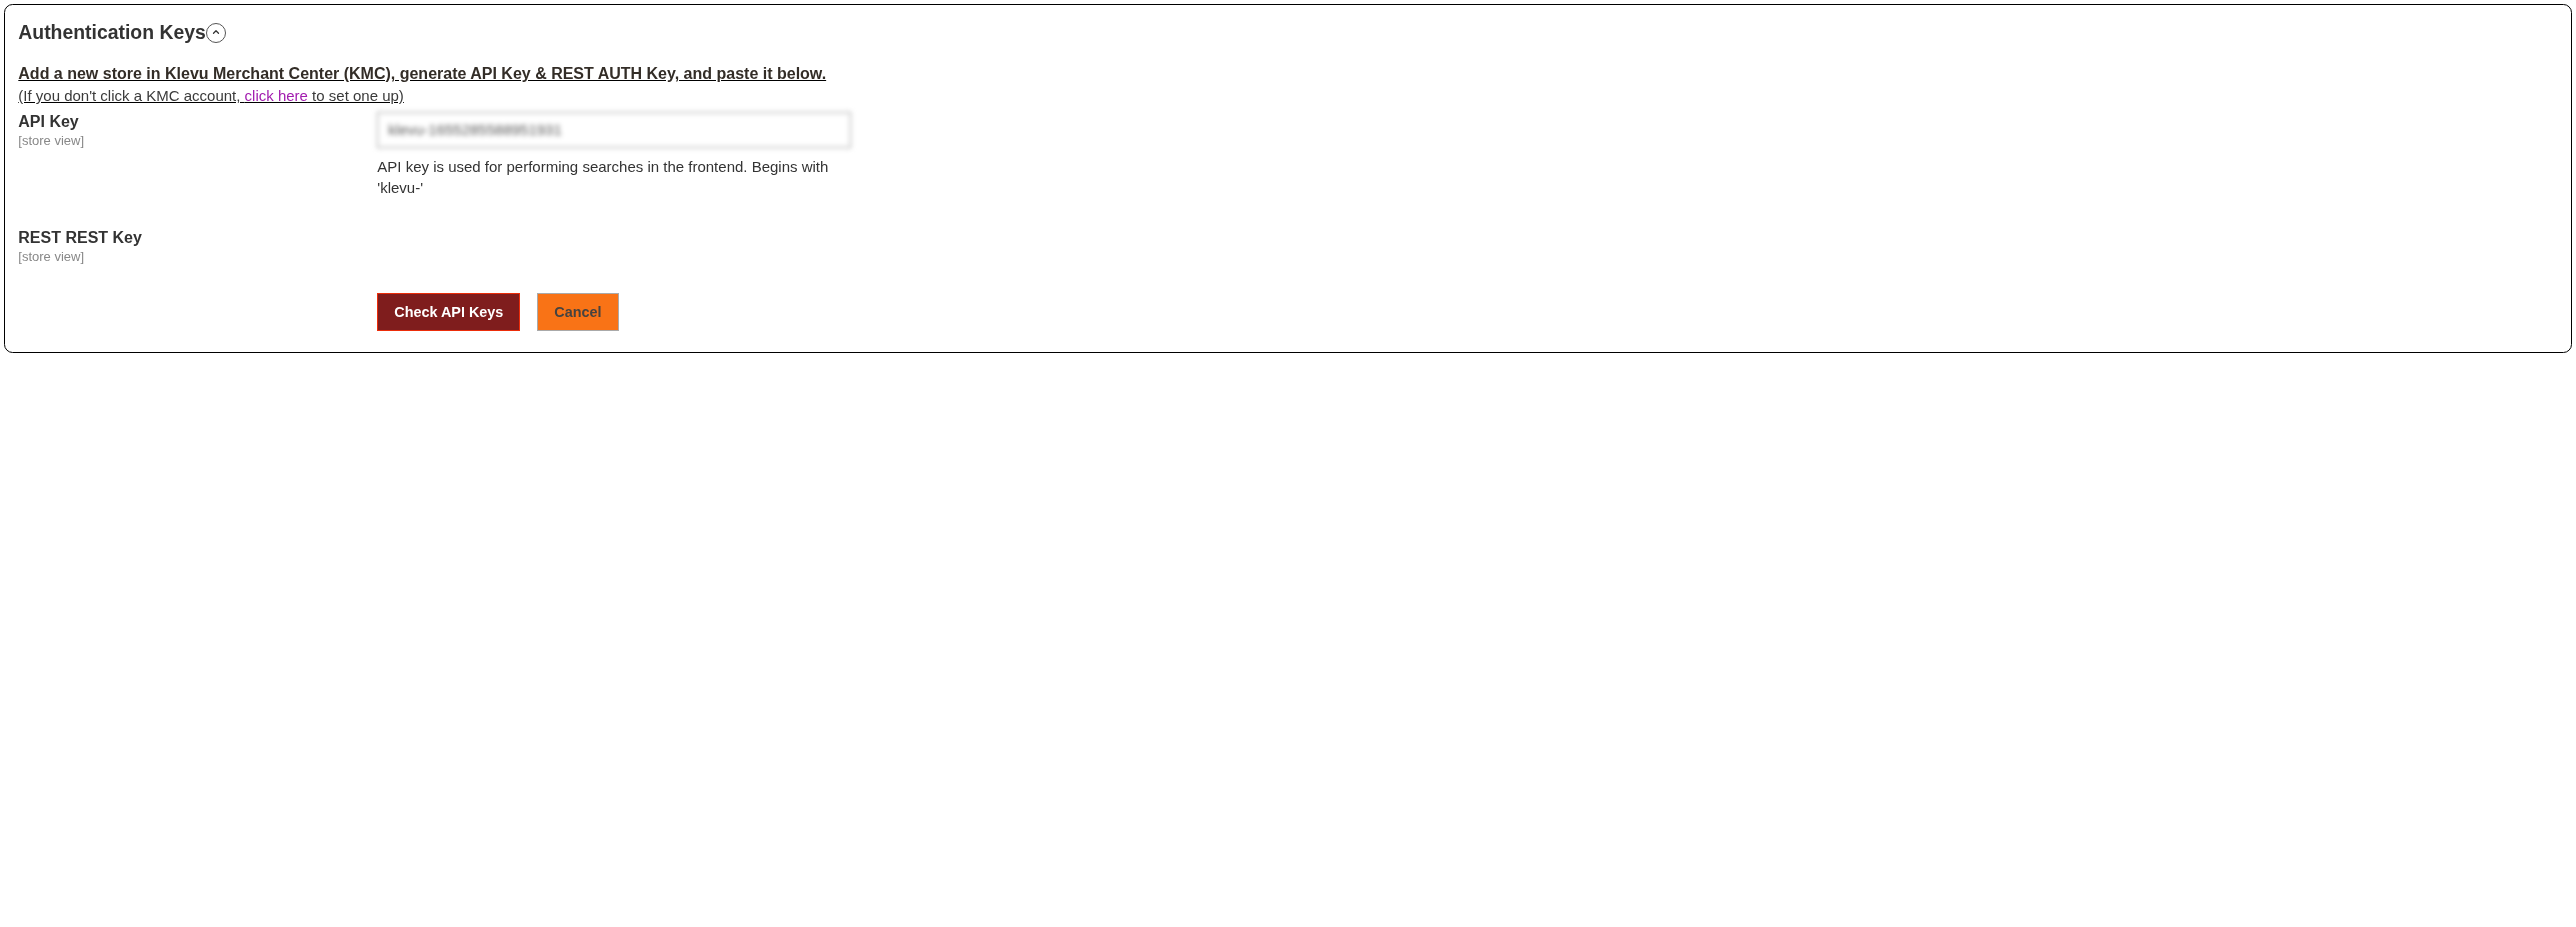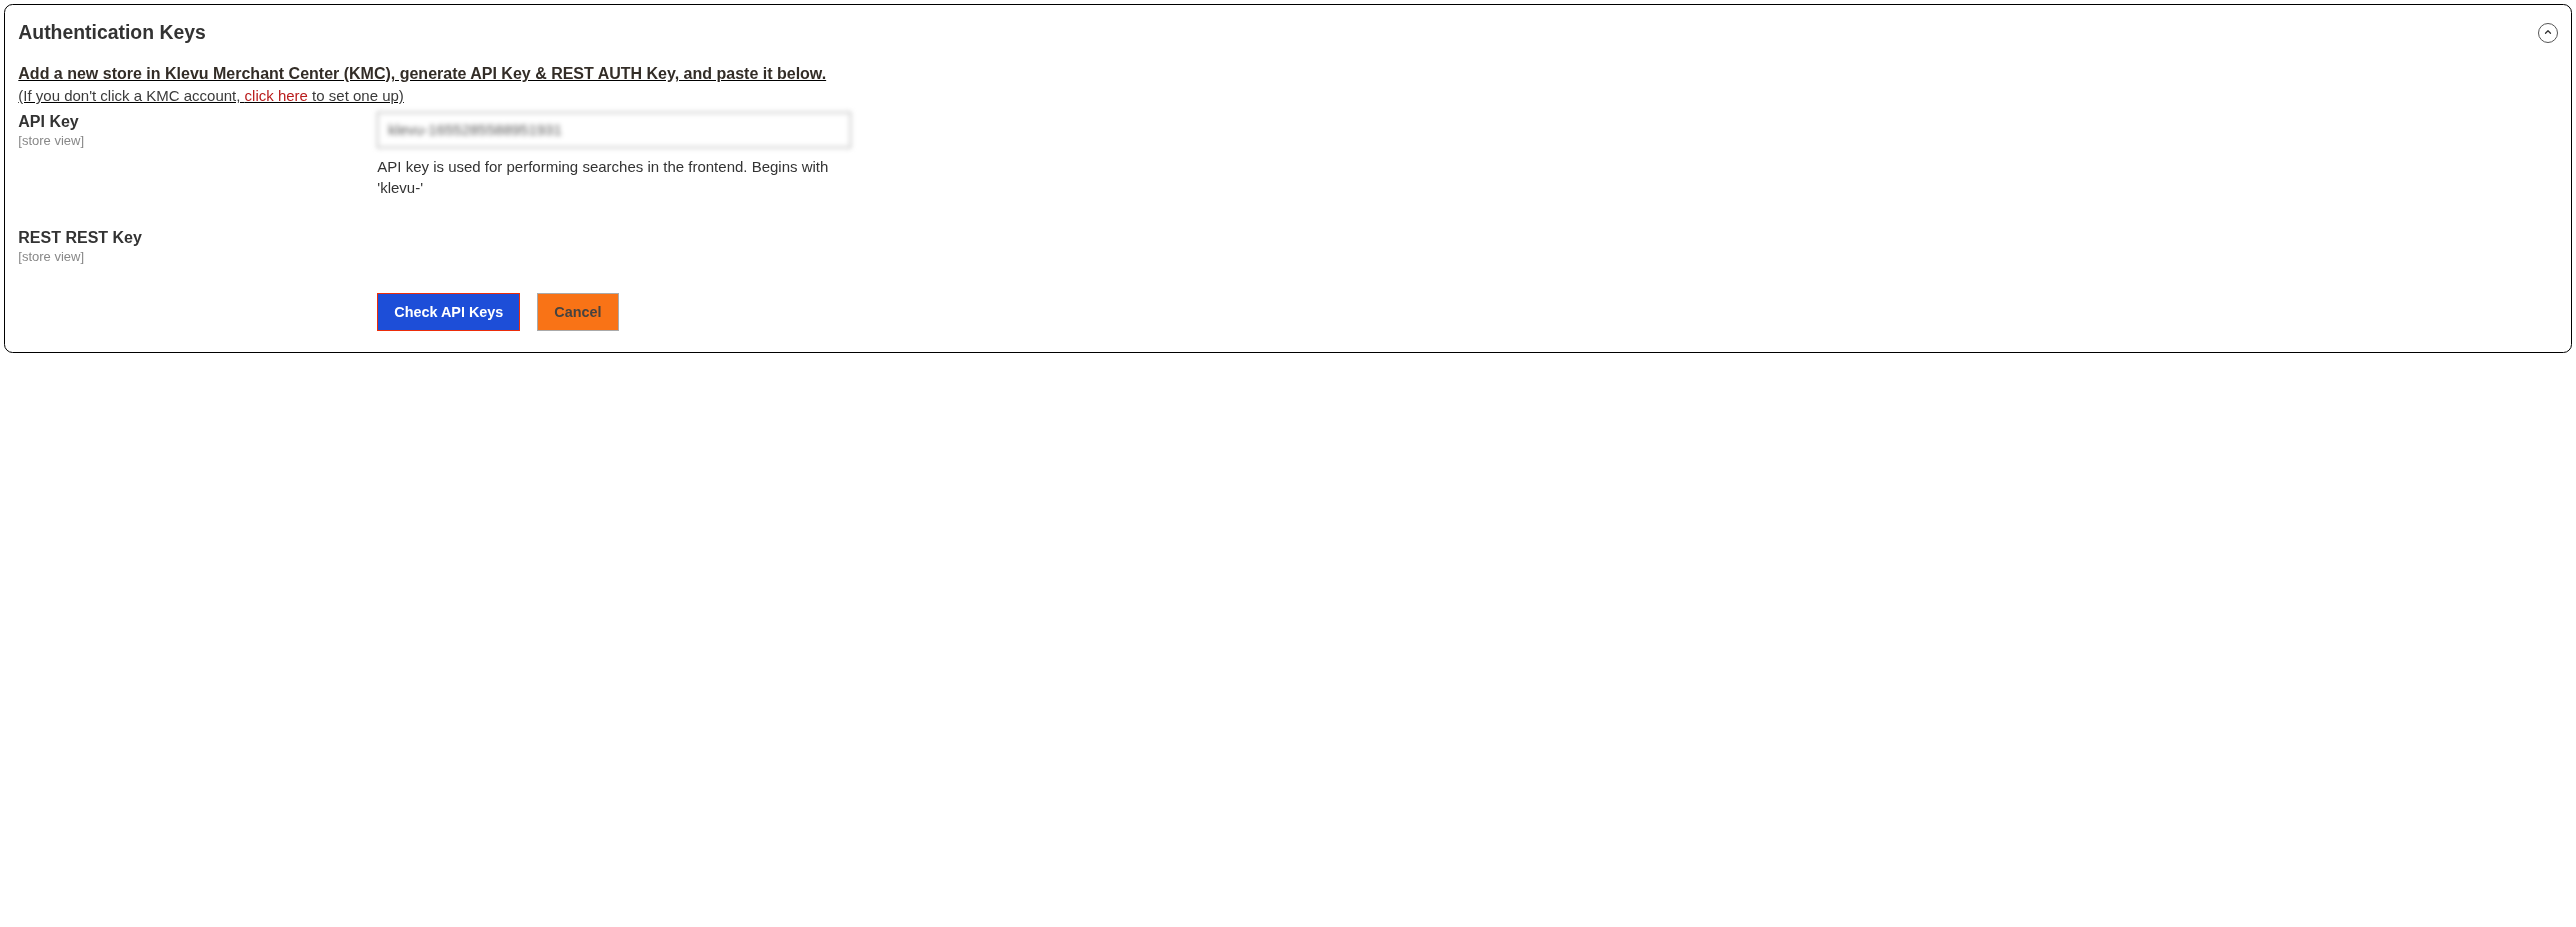--- a/index.html
+++ b/index.html
@@ -9,21 +9,20 @@
       padding: 4.3px;
     }
     .panel {
       border: 1.4px solid #000;
       border-radius: 8.6px;
       padding: 16px 13px 21.6px 13px;
       position: relative;
     }
     .panel-header {
       display: flex;
-      justify-content: space-between;
       align-items: center;
       margin-bottom: 18.7px;
     }
     .panel-title {
       font-size: 19.4px;
       font-weight: 700;
       color: #333;
     }
     .collapse-btn {
       width: 20px;
@@ -43,21 +42,21 @@
       font-weight: 700;
       color: #332d27;
       line-height: 1.4;
     }
     .intro-sub {
       font-size: 15px;
       color: #3a3a3a;
       line-height: 1.5;
     }
     .intro-sub a {
-      color: #b91c1c;
+      color: #a21caf;
       text-decoration: none;
       cursor: pointer;
     }
     .form-row {
       display: flex;
       margin-bottom: 29px;
     }
     .label-col {
       width: 359px;
       flex-shrink: 0;
@@ -107,21 +106,21 @@
       margin-top: 7.2px;
     }
     .btn {
       font-size: 14.4px;
       font-weight: 700;
       padding: 10px 16px;
       cursor: pointer;
       font-family: inherit;
     }
     .btn-primary {
-      background: #1d4ed8;
+      background: #7f1d1d;
       color: #fff;
       border: 0.7px solid #ec2d0a;
     }
     .btn-secondary {
       background: #f97316;
       color: #464340;
       border: 0.7px solid #aaa;
     }
   </style>
 </head>

